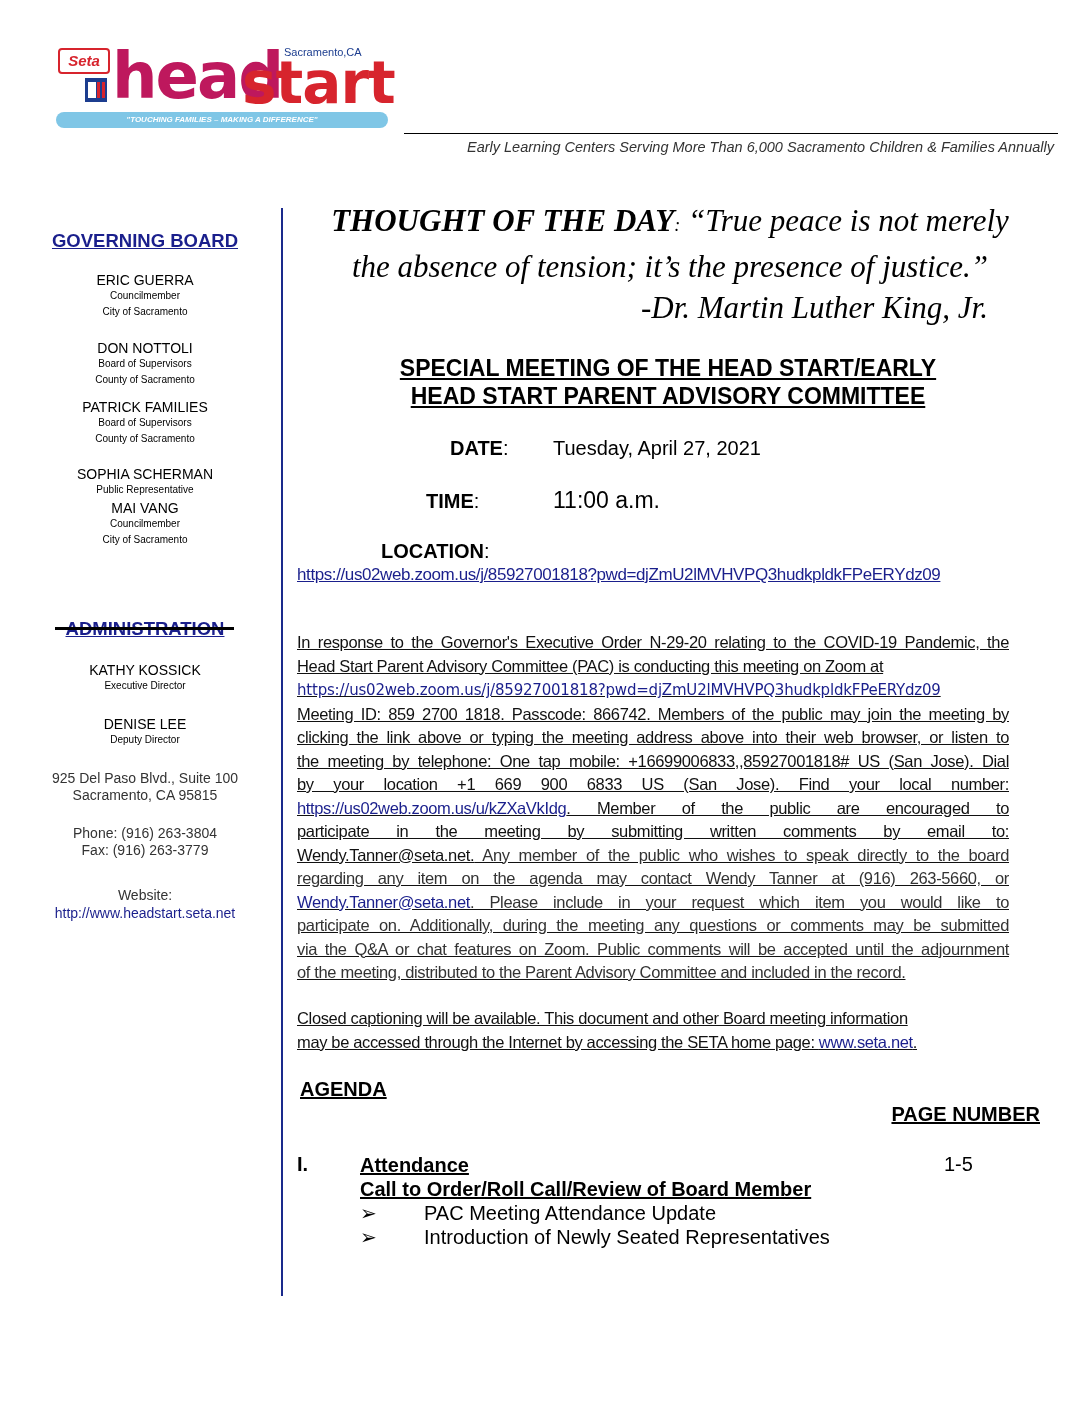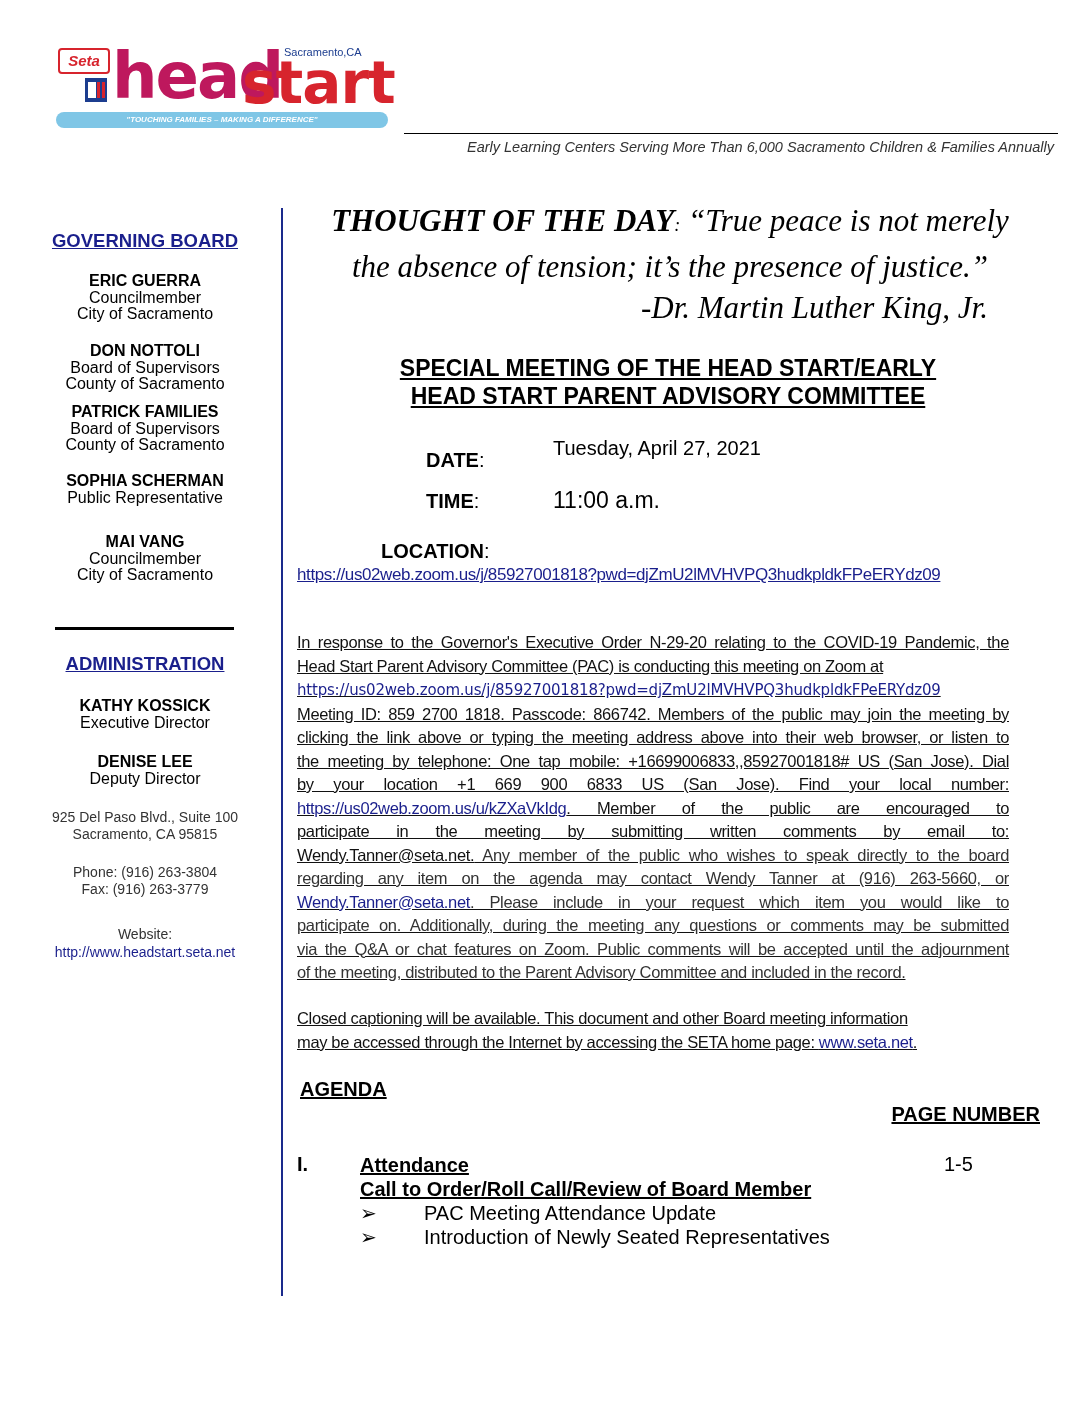--- a/index.html
+++ b/index.html
@@ -33,22 +33,22 @@
     color: #ffffff; font-size: 8px; font-weight: bold; text-align: center; line-height: 16px;
     font-style: italic;
   }
 
   .top-rule { left: 404px; top: 133px; width: 654px; height: 0; border-top: 1.5px solid #000; }
   .tagline { left: 404px; top: 139px; width: 650px; text-align: right; font-size: 14.5px; font-style: italic; color: #333; }
 
   
   .sidebar { left: 30px; top: 230px; width: 230px; text-align: center; }
   .sb-heading { font-weight: bold; font-size: 18.5px; color: #1a1f8c; text-decoration: underline; }
-  .sb-name { font-weight: bold; font-size: 16px; margin-top: 0; }
-  .sb-role { font-size: 16px; line-height: 16px; }
+  .sb-name { font-weight: normal; font-size: 14px; margin-top: 0; }
+  .sb-role { font-size: 10px; line-height: 16px; }
   .sb-text { font-size: 14px; color: #333; line-height: 17px; }
   .sb-link { font-size: 14px; color: #1a1f8c; }
   .sb-rule { left: 55px; top: 627px; width: 179px; height: 3px; background: #000; }
 
   .vline { left: 281px; top: 208px; width: 2px; height: 1088px; background: #1a2a8c; }
 
   
   .thought { left: 300px; top: 200px; width: 740px; font-family: "Liberation Serif", serif; font-size: 31px; font-style: italic; line-height: 41px; }
   .thought .t1 { text-align: center; display: block; }
   .thought .t3 { display: block; text-align: right; padding-right: 52px; }
@@ -111,21 +111,21 @@
   </div>
   <div style="margin-top:11px">
     <div class="sb-name">PATRICK FAMILIES</div>
     <div class="sb-role">Board of Supervisors</div>
     <div class="sb-role">County of Sacramento</div>
   </div>
   <div style="margin-top:19px">
     <div class="sb-name">SOPHIA SCHERMAN</div>
     <div class="sb-role">Public Representative</div>
   </div>
-  <div style="margin-top:27px">
+  <div style="margin-top:2px">
     <div class="sb-name">MAI VANG</div>
     <div class="sb-role">Councilmember</div>
     <div class="sb-role">City of Sacramento</div>
   </div>
 
   <div class="sb-heading" style="margin-top:70px">ADMINISTRATION</div>
 
   <div style="margin-top:22px">
     <div class="sb-name">KATHY KOSSICK</div>
     <div class="sb-role">Executive Director</div>
@@ -156,21 +156,21 @@
   <span class="t1"><span class="label">THOUGHT OF THE DAY</span><span style="font-size:18px">:</span><span> “True peace is not merely</span></span>
   <span class="t1">the absence of tension; it’s the presence of justice.”</span>
   <span class="t3" style="font-family:'Liberation Serif',serif">-Dr. Martin Luther King, Jr.</span>
 </div>
 
 <div class="abs title">
   <div>SPECIAL MEETING OF THE HEAD START/EARLY</div>
   <div>HEAD START PARENT ADVISORY COMMITTEE</div>
 </div>
 
-<div class="abs" style="left:426px; top:437px;margin-top:12px;">
+<div class="abs" style="left:450px; top:437px;">
   <span class="field-label">DATE</span><span class="field-value">:</span>
 </div>
 <div class="abs field-value" style="left:553px; top:437px;">Tuesday, April 27, 2021</div>
 
 <div class="abs" style="left:426px; top:490px;">
   <span class="field-label">TIME</span><span class="field-value">:</span>
 </div>
 <div class="abs field-value" style="left:553px; top:487px; font-size:23px;">11:00 a.m.</div>
 
 <div class="abs" style="left:381px; top:540px;">

